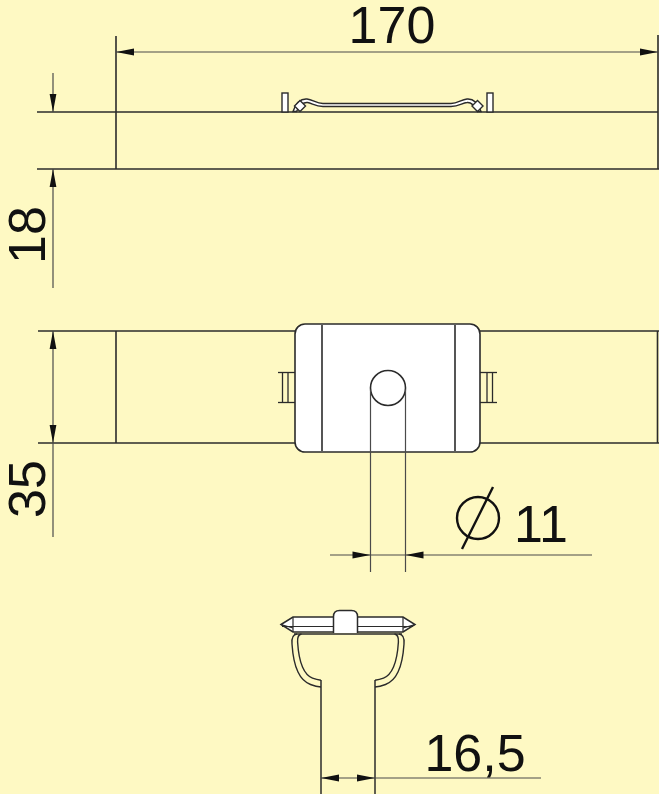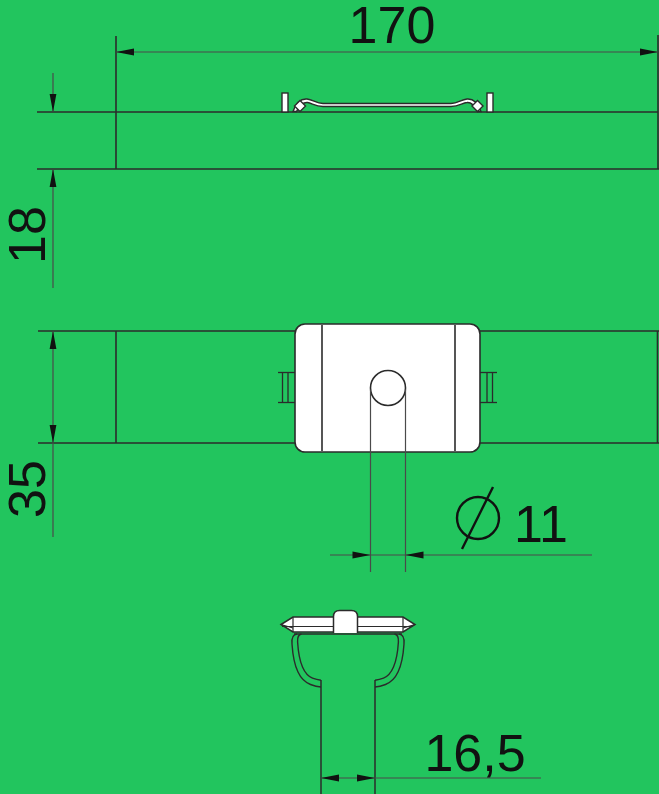--- a/index.html
+++ b/index.html
@@ -4,21 +4,21 @@
 <style>
   html, body {
     margin: 0;
     padding: 0;
     background: #ffffff;
   }
   .stage {
     position: relative;
     width: 659px;
     height: 794px;
-    background: #22c55e;
+    background: #fef9c3;
     overflow: hidden;
   }
   svg {
     display: block;
   }
   .dim-text {
     font-family: "Liberation Sans", sans-serif;
     font-size: 52px;
     fill: #111111;
   }

